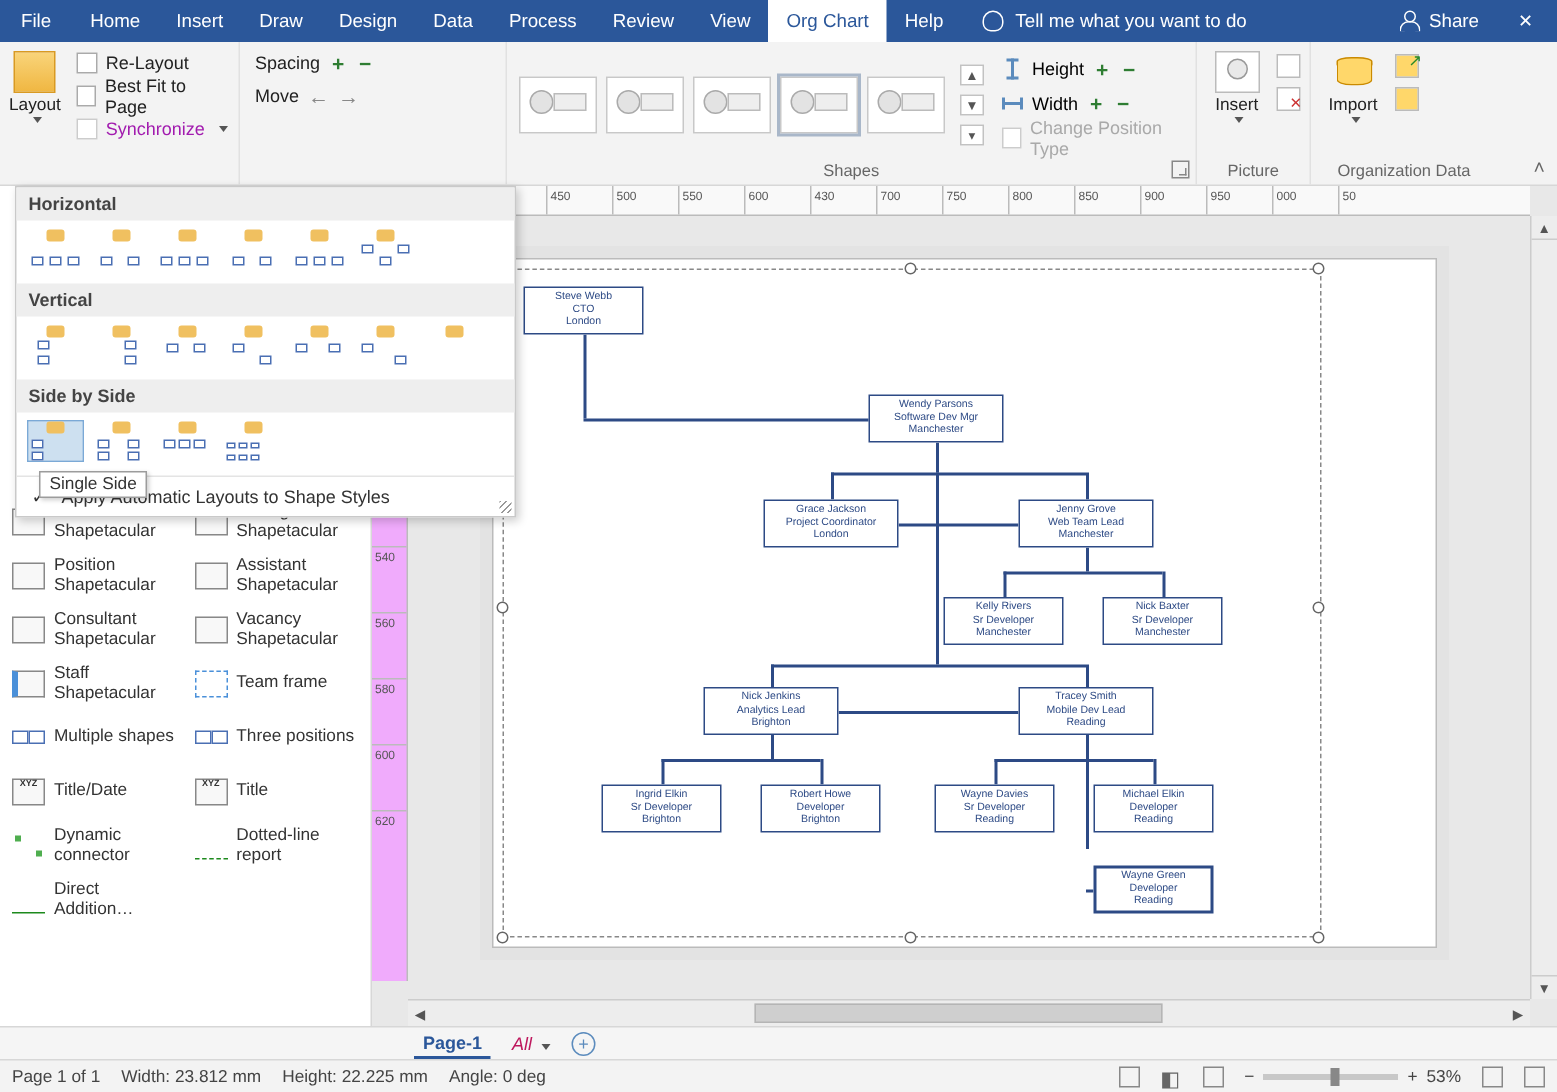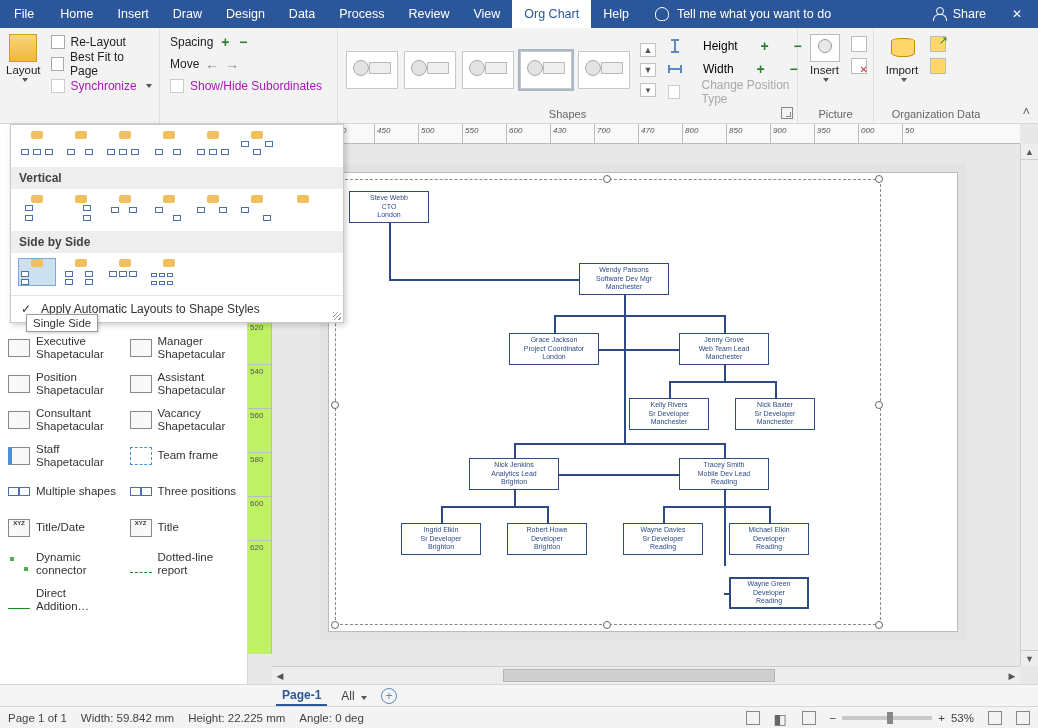--- a/index.html
+++ b/index.html
@@ -43,21 +43,21 @@
   .shape-gallery { display:flex; align-items:center; gap:6px; padding:6px 2px 0; }
   .shape-thumb { width:52px; height:38px; background:#fff; border:1px solid #c8c8c8; position:relative; }
   .shape-thumb.sel { outline:2px solid #a9b7c9; }
   .shape-thumb::before { content:""; position:absolute; left:6px; top:8px; width:14px; height:14px; border-radius:50%; background:#e3e3e3; border:1px solid #aaa; }
   .shape-thumb::after { content:""; position:absolute; left:22px; top:10px; right:6px; height:10px; background:#eee; border:1px solid #bbb; }
   .gal-col { display:flex; flex-direction:column; justify-content:space-between; height:54px; margin-left:4px; }
   .gal-arrow { width:16px; height:14px; border:1px solid #c2c2c2; background:#fff; font-size:9px; display:flex; align-items:center; justify-content:center; color:#555;}
   
   
   .dim-col { display:flex; flex-direction:column; gap:3px; font-size:12px; padding-top:4px;}
-  .dim-col .row{display:flex;align-items:center;gap:21px;height:20px;}
+  .dim-col .row{display:flex;align-items:center;gap:6px;height:20px;}
   .dim-col .disabled{color:#a9a9a9;}
   .hw-ic{width:14px;height:14px;display:inline-block;position:relative;}
   .hw-ic.h::before{content:"";position:absolute;left:6px;top:0;width:2px;height:14px;background:#5b8bbd;}
   .hw-ic.h::after{content:"";position:absolute;left:3px;top:0;width:8px;height:2px;background:#5b8bbd;box-shadow:0 12px 0 #5b8bbd;}
   .hw-ic.w::before{content:"";position:absolute;top:6px;left:0;height:2px;width:14px;background:#5b8bbd;}
   .hw-ic.w::after{content:"";position:absolute;top:3px;left:0;height:8px;width:2px;background:#5b8bbd;box-shadow:12px 0 0 #5b8bbd;}
 
   
   .pic-ic{width:30px;height:28px;background:#fff;border:1px solid #bbb;position:relative;}
   .pic-ic::before{content:"";position:absolute;left:7px;top:4px;width:12px;height:12px;border-radius:50%;background:#e9e9e9;border:1px solid #999;}
@@ -101,24 +101,24 @@
   .lay-thumb .top{position:absolute;left:12px;top:0;width:12px;height:8px;background:#f0c060;border-radius:2px;}
   .lay-thumb .c{position:absolute;width:8px;height:6px;border:1px solid #4a6fb3;background:#fff;}
   .layout-dd .footer { border-top:1px solid #e4e4e4; padding:6px 8px; display:flex; align-items:center; gap:8px; font-size:12px;}
   .layout-dd .check{display:inline-block;width:14px;text-align:center;color:#333;}
   .layout-dd .resize-grip{position:absolute;right:2px;bottom:2px;width:8px;height:8px;background:repeating-linear-gradient(135deg,#999 0 1px,transparent 1px 3px);}
   .tooltip { position:absolute; left:26px; top:190px; background:#fff; border:1px solid #9c9c9c; padding:2px 6px; font-size:11.5px; z-index:60; box-shadow:1px 1px 3px rgba(0,0,0,.2); }
 
   
   .canvas-area { flex:1; position:relative; background:#e8e8e8; overflow:hidden;}
   .ruler-h { position:absolute; left:24px; right:18px; top:0; height:20px; background:#f9f9f9; border-bottom:1px solid #bbb; font-size:8px; color:#555;}
-  .ruler-h .ticks{position:absolute;left:14px;right:0;top:0;height:100%;display:flex;font-style:italic;}
+  .ruler-h .ticks{position:absolute;left:4px;right:0;top:0;height:100%;display:flex;}
   .ruler-h .t{flex:0 0 44px;border-left:1px solid #bbb;position:relative;}
   .ruler-h .t span{position:absolute;left:2px;top:2px;}
-  .ruler-v { position:absolute; left:0; top:20px; width:24px; bottom:30px; background:#bef264; border-right:1px solid #bbb; font-size:8px; color:#555;}
+  .ruler-v { position:absolute; left:0; top:20px; width:24px; bottom:30px; background:#f0abfc; border-right:1px solid #bbb; font-size:8px; color:#555;}
   .ruler-v .t{height:44px;border-top:1px solid #bbb;position:relative;}
   .ruler-v .t span{position:absolute;left:2px;top:2px;}
   .vscroll { position:absolute; right:0; top:20px; width:18px; bottom:18px; background:#ededed; border-left:1px solid #ccc;}
   .vscroll .up,.vscroll .dn{height:16px;display:flex;align-items:center;justify-content:center;font-size:9px;color:#555;border-bottom:1px solid #ccc;}
   .vscroll .dn{position:absolute;bottom:0;width:100%;border-top:1px solid #ccc;border-bottom:none;}
   .hscroll { position:absolute; left:24px; right:18px; bottom:0; height:18px; background:#ededed; border-top:1px solid #ccc; display:flex; align-items:center;}
   .hscroll .lh,.hscroll .rh{width:16px;height:100%;display:flex;align-items:center;justify-content:center;font-size:9px;color:#555;}
   .hscroll .track{flex:1;position:relative;height:100%;}
   .hscroll .thumb{position:absolute;left:30%;width:38%;top:2px;bottom:2px;background:#cfcfcf;border:1px solid #b5b5b5;}
 
@@ -127,21 +127,21 @@
   .sel-handle{position:absolute;width:8px;height:8px;border:1px solid #666;background:#fff;border-radius:50%;}
   .rot-handle{position:absolute;width:8px;height:8px;border:1px solid #666;background:#fff;border-radius:50%;}
 
   .node { position:absolute; border:1.5px solid #2d4a85; background:#fff; font-size:7px; color:#2d4a85; display:flex; flex-direction:column; align-items:center; justify-content:center; text-align:center; line-height:1.2; padding:2px;}
   .node.sel { border:2.5px solid #2d4a85; }
   .conn { position:absolute; background:#2d4a85;}
 
   
   .pagetabs { height:22px; background:#f5f5f5; border-top:1px solid #d7d7d7; display:flex; align-items:center; font-size:12px; gap:10px; padding-left:18px;}
   .pagetabs .ptab{ color:#2b579a; border-bottom:2px solid #2b579a; padding:2px 6px; font-weight:600;}
-  .pagetabs .all{ color:#404040; padding:2px 4px;}
+  .pagetabs .all{ color:#be185d; padding:2px 4px;font-style:italic;}
   .pagetabs .addp{ width:16px;height:16px;border:1px solid #5b8bbd;border-radius:50%;color:#5b8bbd;display:flex;align-items:center;justify-content:center;font-size:12px;}
 
   
   .statusbar { position:absolute; left:0; right:0; bottom:0; height:22px; background:#f3f3f3; border-top:1px solid #d7d7d7; display:flex; align-items:center; font-size:11.5px; color:#444; padding:0 8px; gap:14px;}
   .statusbar .spacer{flex:1;}
   .statusbar .zoomctl{display:flex;align-items:center;gap:6px;}
   .statusbar .zslider{width:90px;height:4px;background:#c8c8c8;position:relative;}
   .statusbar .zslider::after{content:"";position:absolute;left:50%;top:-4px;width:6px;height:12px;background:#888;}
   .sb-ic{width:14px;height:14px;border:1px solid #888;display:inline-block;}
   .sb-ic.np{border:none;position:relative}.sb-ic.np::before{content:"◧";font-size:14px;color:#666;}
@@ -208,24 +208,20 @@
       <div class="smalllist" style="width:100%">
         <div class="row">
           <span>Spacing</span>
           <span class="plus">+</span>
           <span class="minus">−</span>
         </div>
         <div class="row">
           <span>Move</span>
           <span class="arrow">←</span>
           <span class="arrow">→</span>
-        </div>
-        <div class="row disabled">
-          <span class="miniic" style="border-color:#ccc"></span>
-          <span>Show/Hide Subordinates</span>
         </div>
       </div>
     </div>
     <div class="label">&nbsp;</div>
   </div>
 
   <div class="group" style="width:460px">
     <div class="content" style="flex-direction:column;width:100%;">
       <div style="display:flex;width:100%;">
         <div class="shape-gallery">
@@ -299,20 +295,21 @@
   </div>
 
   <div class="collapse-rib">˄</div>
 </div>
 
 <div class="workspace">
 
   <div class="shapes-panel">
 
     <div class="layout-dd">
+      <div class="sec-title">Horizontal</div>
       <div class="sec-body">
         <div class="lay-thumb">
             <div class="top"></div>
             <div class="c" style="left:2px;bottom:2px"></div>
             <div class="c" style="left:14px;bottom:2px"></div>
             <div class="c" style="left:26px;bottom:2px"></div>
           </div>
         <div class="lay-thumb">
             <div class="top"></div>
             <div class="c" style="left:4px;bottom:2px"></div>
@@ -501,21 +498,21 @@
           <div class="t">
             <span>600</span>
           </div>
           <div class="t">
             <span>430</span>
           </div>
           <div class="t">
             <span>700</span>
           </div>
           <div class="t">
-            <span>470</span>
+            <span>750</span>
           </div>
           <div class="t">
             <span>800</span>
           </div>
           <div class="t">
             <span>850</span>
           </div>
           <div class="t">
             <span>900</span>
           </div>
@@ -687,21 +684,21 @@
 
 <div class="pagetabs" style="position:absolute;left:0;right:0;bottom:22px;">
   <div style="width:248px"></div>
   <div class="ptab">Page-1</div>
   <div class="all"><span>All</span> <span class="chev"></span></div>
   <div class="addp">+</div>
 </div>
 
 <div class="statusbar">
   <span>Page 1 of 1</span>
-  <span>Width: 59.842 mm</span>
+  <span>Width: 23.812 mm</span>
   <span>Height: 22.225 mm</span>
   <span>Angle: 0 deg</span>
   <span class="spacer"></span>
   <span class="sb-ic"></span>
   <span class="sb-ic np"></span>
   <span class="sb-ic"></span>
   <div class="zoomctl">
     <span>−</span>
     <div class="zslider"></div>
     <span>+</span>

